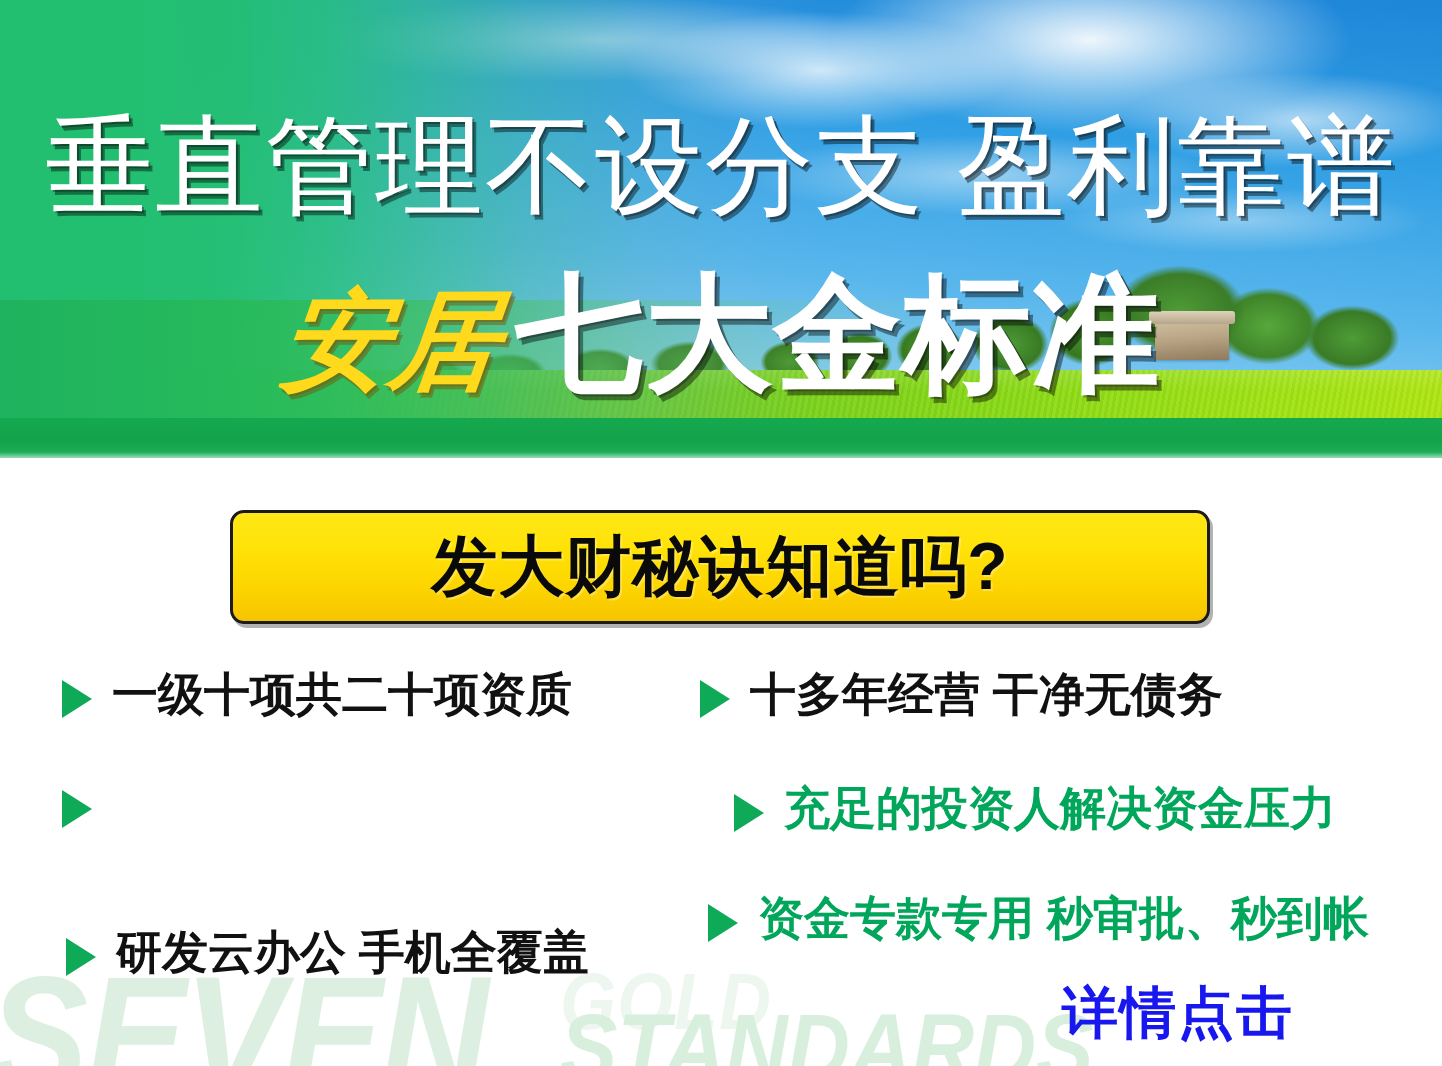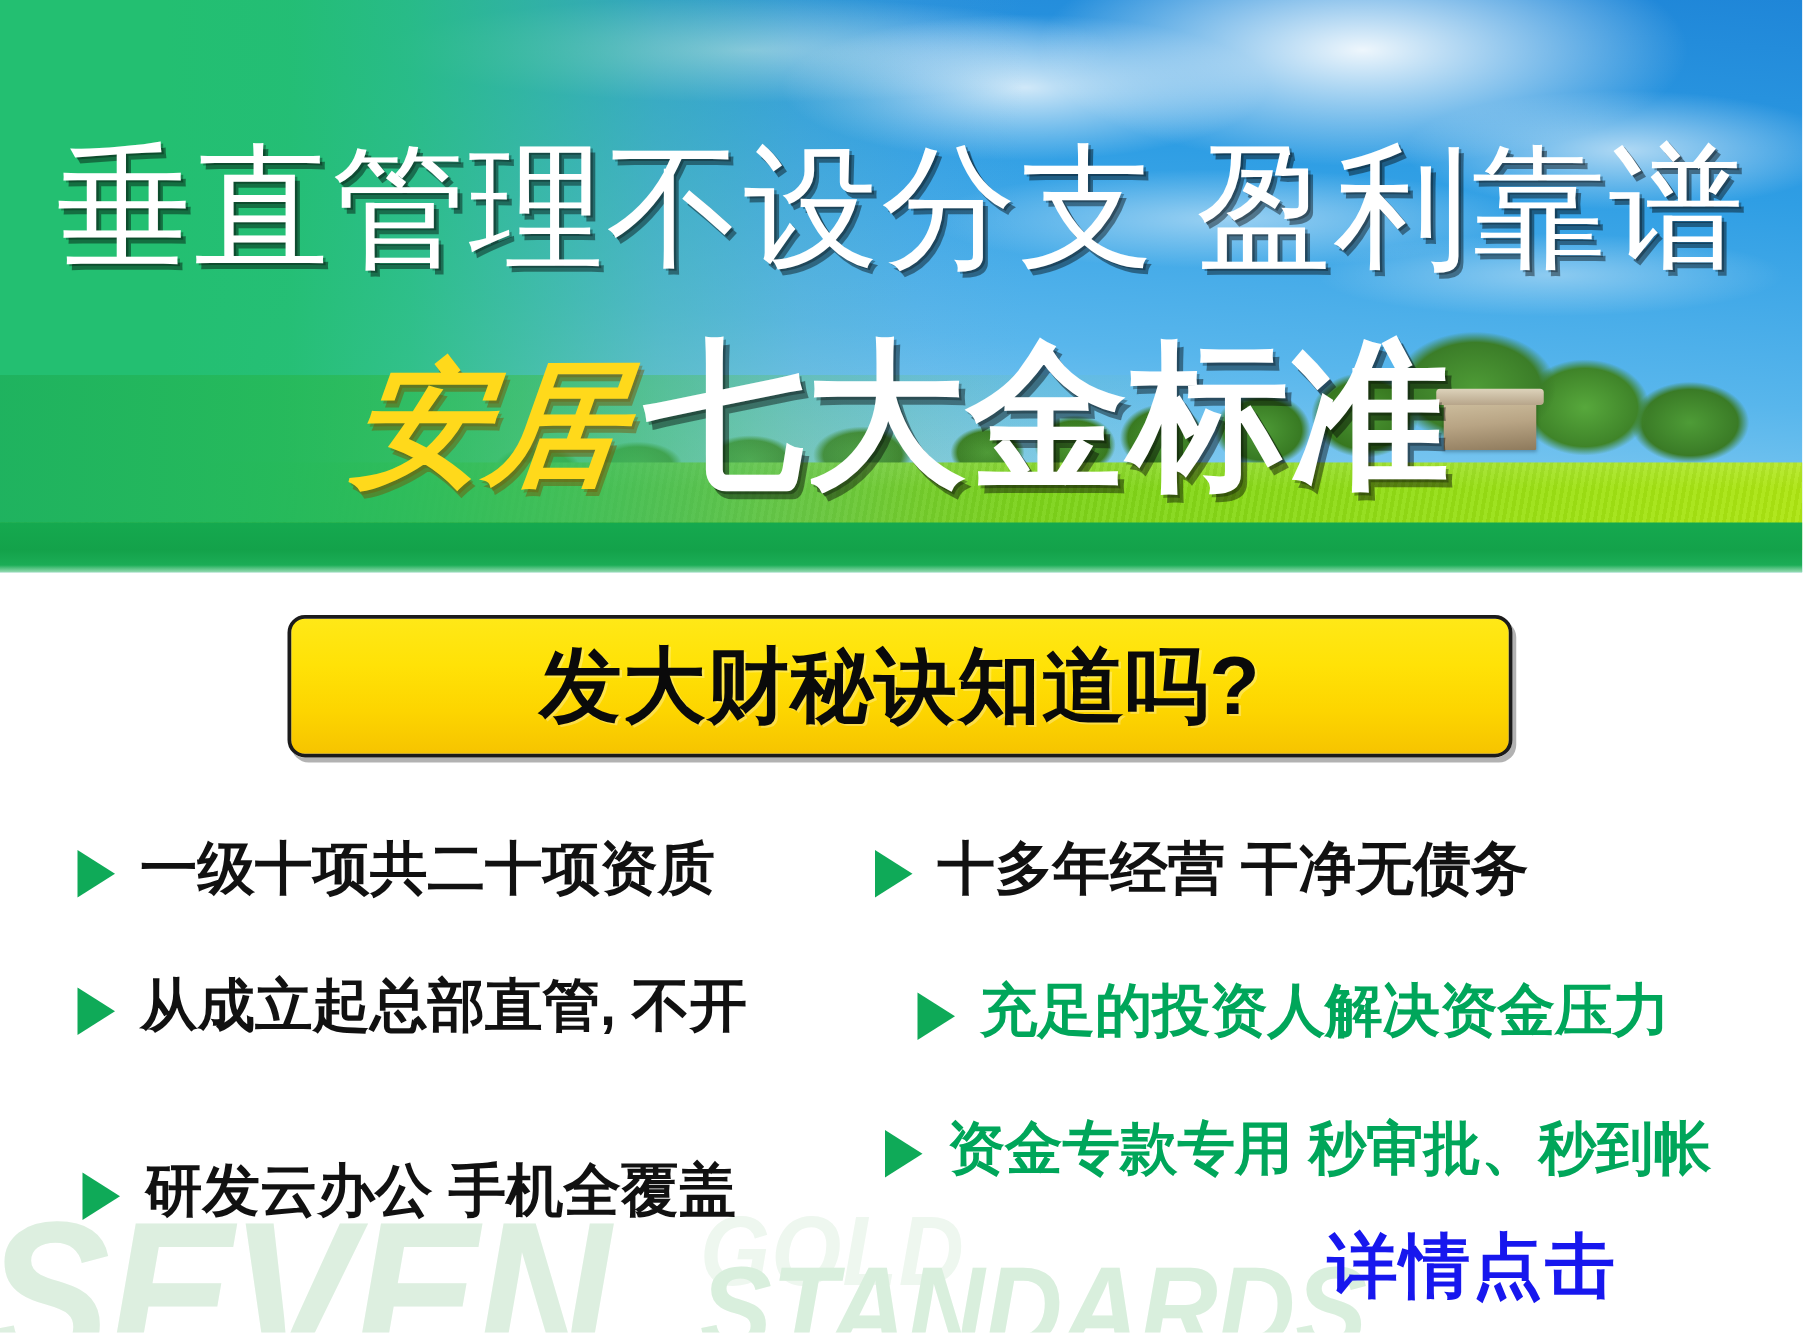--- a/index.html
+++ b/index.html
@@ -120,21 +120,21 @@
     margin-right:16px;
     display:inline-block; transform:skewX(-6deg);
   }
   .h2-main {
     color:#ffffff;
     text-shadow: 5px 6px 0 rgba(0,0,0,.42), 2px 2px 0 rgba(0,0,0,.30);
   }
 
   
   .yellow-bar {
-    position:absolute; left:230px; top:492px; width:980px; height:114px;
+    position:absolute; left:230px; top:510px; width:980px; height:114px;
     border-radius:14px;
     border:3px solid #1b1b1b;
     background:linear-gradient(180deg,#ffe817 0%, #ffe207 34%, #fdd500 68%, #f6c400 100%);
     box-shadow:3px 4px 0 rgba(0,0,0,.30);
     display:flex; align-items:center; justify-content:center;
   }
   .yellow-bar-text {
     font-size:66px; font-weight:bold; color:#0a0a0a;
     letter-spacing:1px; white-space:nowrap;
     text-shadow:2px 2px 0 rgba(255,255,255,.28);
@@ -237,21 +237,20 @@
     <div class="col-left">
 
       <div class="bullet b-l1">
         <span class="tri"></span>
         <span class="btext">一级十项共二十项资质</span>
       </div>
 
       <div class="bullet b-l2">
         <span class="tri"></span>
         <span class="btext">
-          <span>从成立起总部直管, 不开</span>
         </span>
       </div>
 
       <div class="bullet b-l3">
         <span class="tri"></span>
         <span class="btext">研发云办公  手机全覆盖</span>
       </div>
 
     </div>
 

